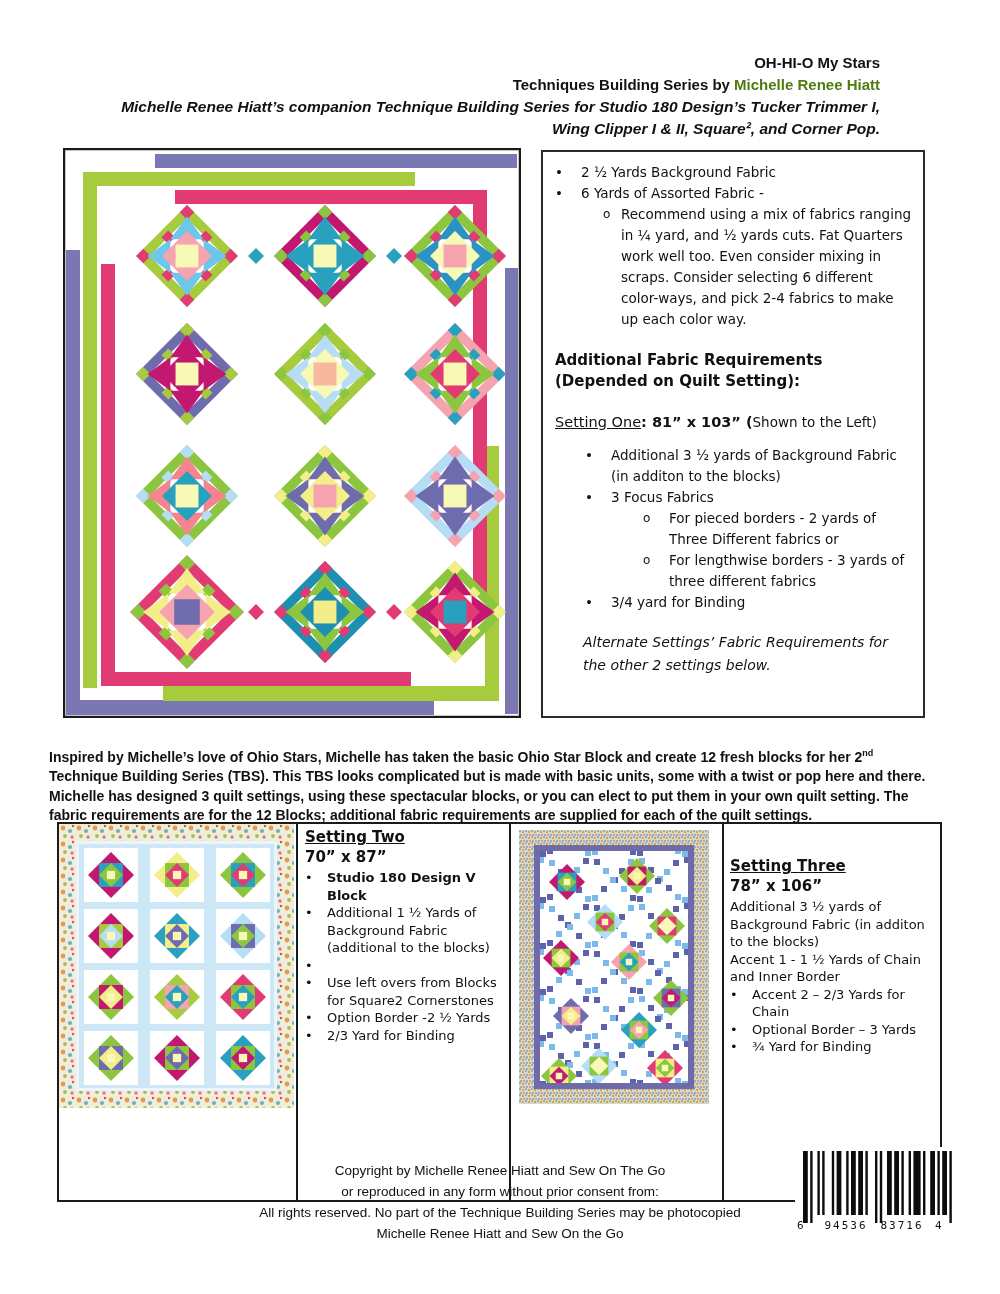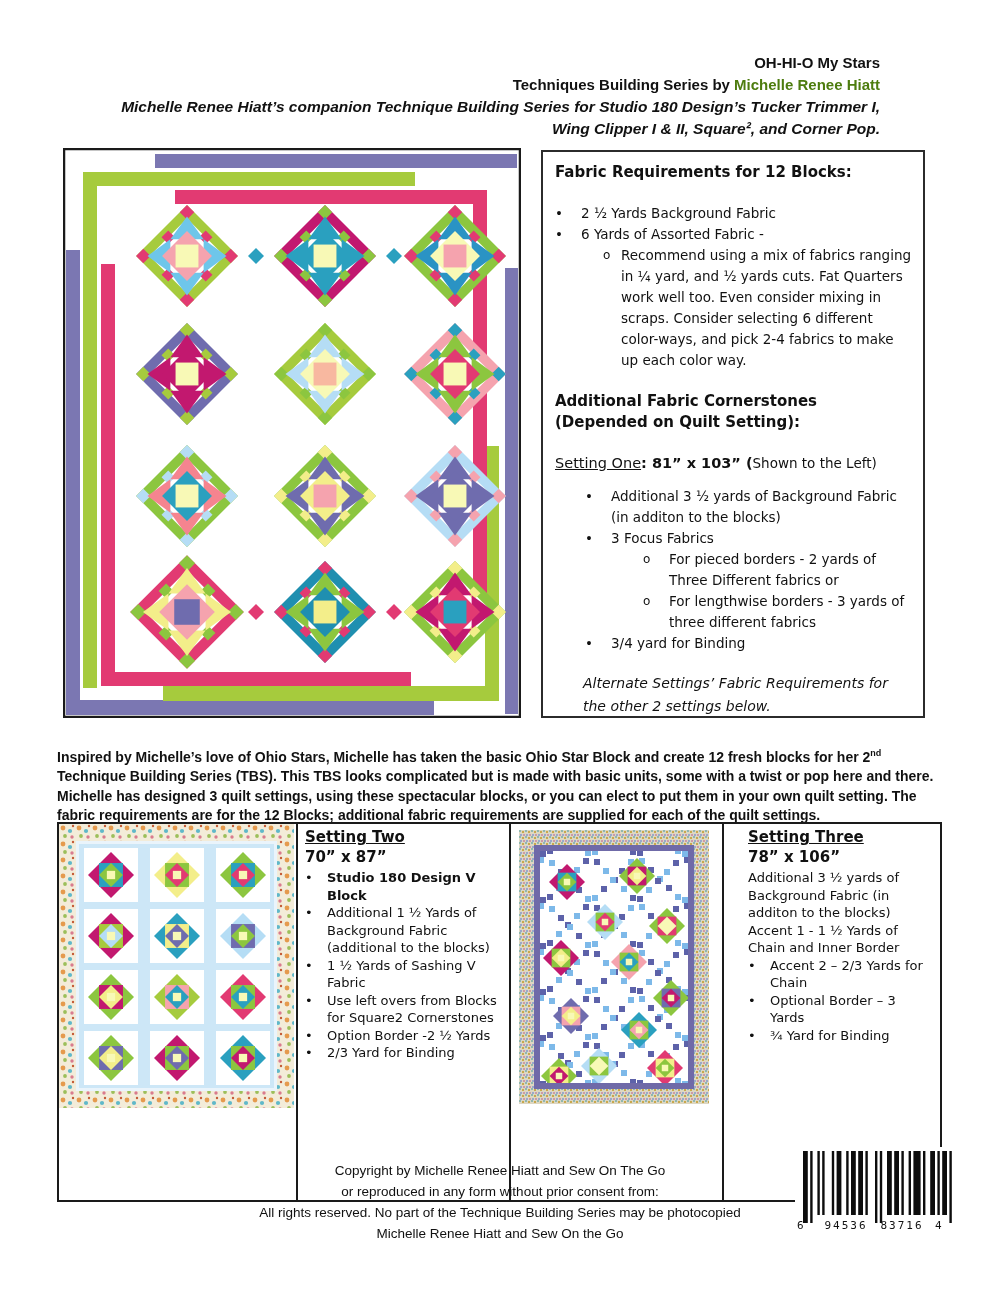--- a/index.html
+++ b/index.html
@@ -22,29 +22,29 @@
   .li .mk{flex:none;width:26px;}
   .li .tx{flex:1;}
   .li.bold .tx{font-weight:bold;}
   .li.ind1 .mk{font-size:12px;}
   .req1 .li.ind1{margin-left:48px;}
   .req1 .li.ind1 .mk{width:18px;}
   .req2 .li{margin-left:30px;}
   .req2 .li.ind1{margin-left:88px;}
   .req2 .li.ind1 .mk{width:26px;}
   
-  .intro{position:absolute;left:57px;top:744px;width:888px;font-size:14px;font-weight:bold;line-height:19.5px;}
+  .intro{position:absolute;left:49px;top:744px;width:888px;font-size:14px;font-weight:bold;line-height:19.5px;}
   .intro sup{font-size:9px;}
   
   .tbl{position:absolute;left:57px;top:822px;width:885px;height:380px;border:2px solid #1a1a1a;box-sizing:border-box;display:flex;}
   .cell{box-sizing:border-box;height:100%;}
   .c1{width:239px;border-right:2px solid #1a1a1a;}
   .c2{width:213px;border-right:2px solid #1a1a1a;padding:3px 4px 0 7px;}
   .c3{width:213px;border-right:2px solid #1a1a1a;position:relative;}
-  .c4{width:214px;padding:3px 4px 0 24px;}
+  .c4{width:214px;padding:3px 4px 0 6px;margin-top:29px;}
   .cell .st{font-size:15px;font-weight:bold;text-decoration:underline;font-family:"DejaVu Sans",sans-serif;line-height:20px;}
   .cell .sz{font-size:15px;font-weight:bold;font-family:"DejaVu Sans",sans-serif;line-height:20px;}
   .cellbody{font-family:"DejaVu Sans",sans-serif;font-size:13px;line-height:17.5px;margin-top:2px;}
   .cellbody .li{margin-left:0;}
   .cellbody .li .mk{width:22px;}
   .cellbody .li.plain .mk{width:0;}
   
   .foot{position:absolute;left:170px;top:1160px;width:660px;text-align:center;font-size:13.5px;line-height:21px;}
   .barcode{position:absolute;left:795px;top:1147px;width:158px;height:100px;background:#fff;}
   .barcode .digits{position:absolute;left:0;top:72px;width:158px;height:16px;font-family:"DejaVu Sans Mono",monospace;font-size:11px;}
@@ -274,37 +274,36 @@
         <rect x="380.56" y="452.56" width="22.880000000000003" height="22.880000000000003" fill="#2aa0bf"></rect>
         <polygon points="193,100 201,108 193,116 185,108" fill="#2aa0bf"></polygon>
         <polygon points="331,100 339,108 331,116 323,108" fill="#2aa0bf"></polygon>
         <polygon points="193,456 201,464 193,472 185,464" fill="#e23a72"></polygon>
         <polygon points="331,456 339,464 331,472 323,464" fill="#e23a72"></polygon>
         <rect x="1" y="1" width="456" height="568" fill="none" stroke="#1a1a1a" stroke-width="2.5"></rect>
       </svg>
     </div>
 
   <div class="reqbox">
-    <div class="bt">Fabric Requirements for 12 Blocks:</div>
     <div class="req1">
         <div class="li">
           <span class="mk">•</span>
           <span class="tx">2 ½ Yards Background Fabric</span>
         </div>
         <div class="li">
           <span class="mk">•</span>
           <span class="tx">6 Yards of Assorted Fabric  -</span>
         </div>
         <div class="li ind1">
           <span class="mk">o</span>
           <span class="tx">Recommend using a mix of fabrics ranging in ¼ yard, and ½ yards cuts.  Fat Quarters work well too. Even consider mixing in scraps. Consider selecting 6 different color-ways, and pick 2-4 fabrics to make up each color way.</span>
         </div>
       </div>
     <div class="bt2">
-      <div>Additional Fabric Cornerstones</div>
+      <div>Additional Fabric Requirements</div>
       <div>(Depended on Quilt Setting):</div>
     </div>
     <div class="set1">
       <span class="lbl">Setting One</span><span class="sz">: 81” x 103” (</span><span>Shown to the Left)</span>
     </div>
     <div class="req2">
         <div class="li">
           <span class="mk">•</span>
           <span class="tx">Additional 3 ½ yards of Background Fabric (in additon to the blocks)</span>
         </div>
@@ -420,21 +419,20 @@
           <div class="li bold">
             <span class="mk">•</span>
             <span class="tx">Studio 180 Design V Block</span>
           </div>
           <div class="li">
             <span class="mk">•</span>
             <span class="tx">Additional 1 ½ Yards of Background Fabric (additional to the blocks)</span>
           </div>
           <div class="li">
             <span class="mk">•</span>
-            <span class="tx">1 ½ Yards of Sashing V Fabric</span>
           </div>
           <div class="li">
             <span class="mk">•</span>
             <span class="tx">Use left overs from Blocks for Square2 Cornerstones</span>
           </div>
           <div class="li">
             <span class="mk">•</span>
             <span class="tx">Option Border -2 ½ Yards</span>
           </div>
           <div class="li">

